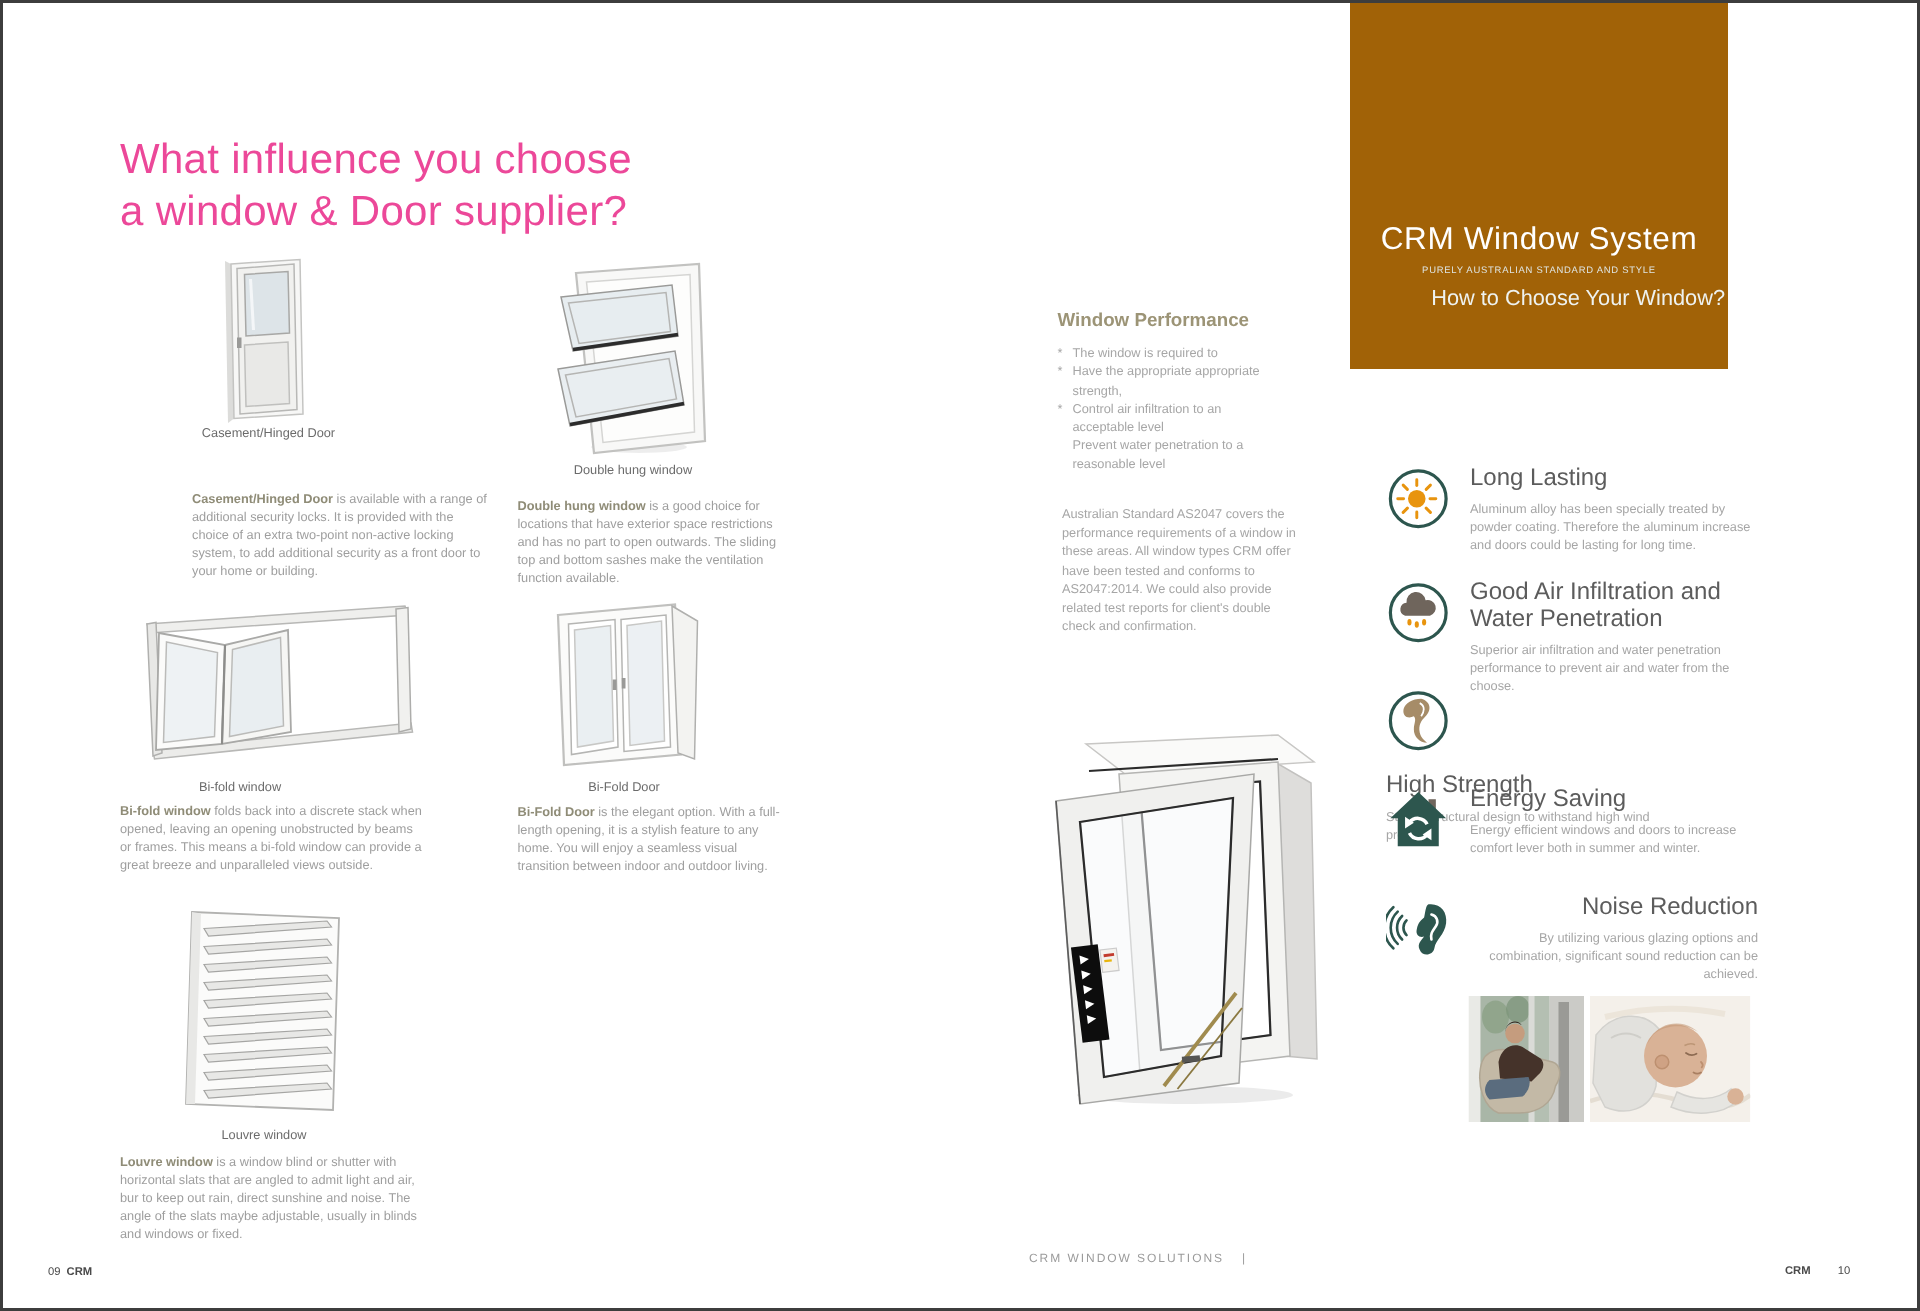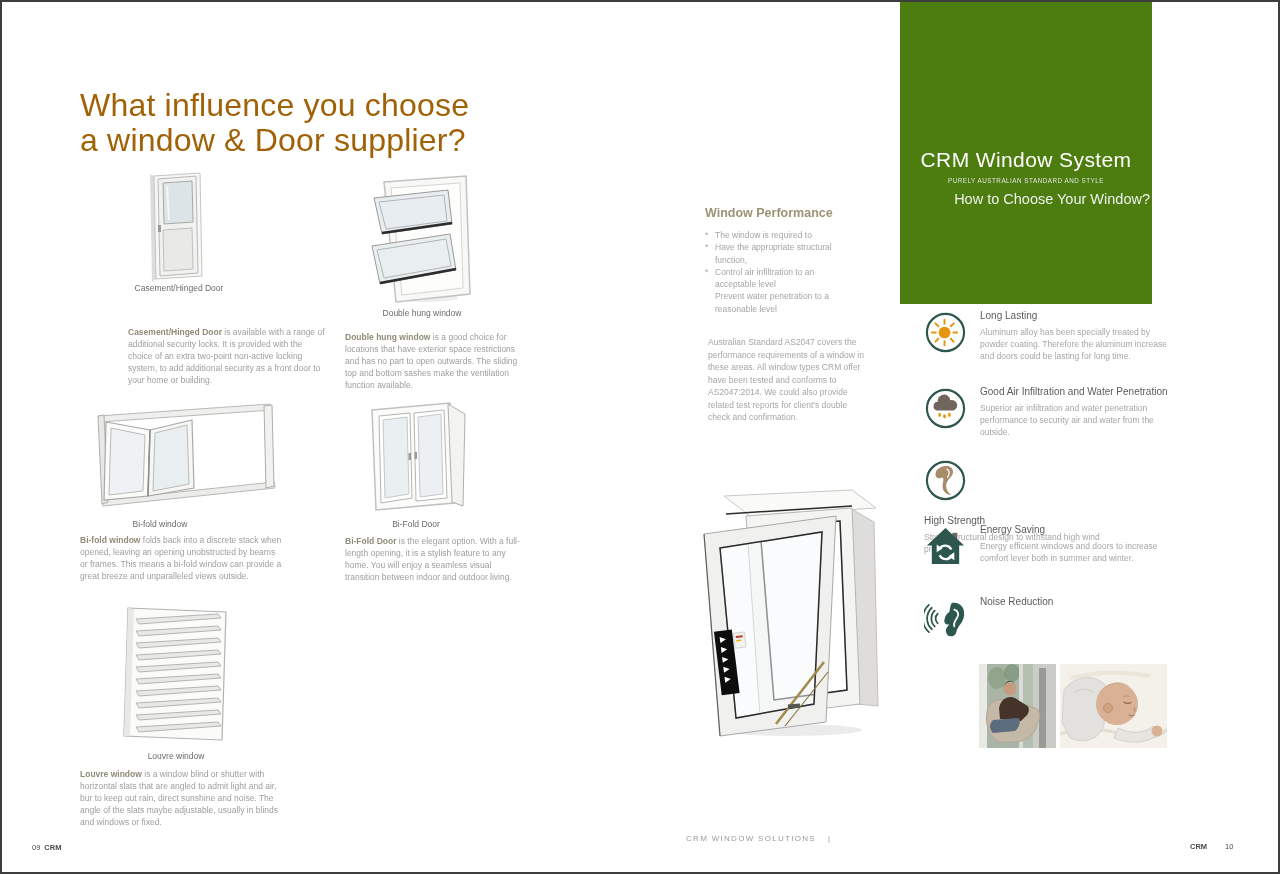--- a/index.html
+++ b/index.html
@@ -4,21 +4,21 @@
 <style>
   * { margin:0; padding:0; box-sizing:border-box; }
   html,body { background:#888; }
   .page {
     position:relative; width:1280px; height:874px; background:#ffffff;
     border:2px solid #3d3d3d; overflow:hidden;
     font-family:"Liberation Sans", sans-serif;
   }
   
   .title { position:absolute; left:78px; top:86px; width:430px;
-    font-size:32px; line-height:35px; font-weight:500; color:#a16207; letter-spacing:.2px; }
+    font-size:28px; line-height:35px; font-weight:500; color:#ec4899; letter-spacing:.2px; }
   
   .prod-img { position:absolute; }
   .caption { position:absolute; font-size:8.5px; color:#6b6b6b; text-align:center; }
   .para { position:absolute; font-size:8.5px; line-height:12px; color:#9e9e9e; }
   .lead { font-weight:bold; color:#8f8c77; }
   #img-casement  { left:122px; top:168px; }
   #cap-casement  { left:92px;  top:281px; width:170px; }
   #para-casement { left:78px;  top:324px; width:200px;margin-left:48px; }
   #img-doublehung  { left:362px; top:170px; }
   #cap-doublehung  { left:345px; top:306px; width:150px; }
@@ -35,28 +35,28 @@
   
   #perf-heading { position:absolute; left:703px; top:204px; font-size:12.5px; font-weight:bold; color:#9c9476; }
   #perf-bullets { position:absolute; left:703px; top:227px; width:158px; }
   .bullet-row { display:flex; font-size:8.5px; line-height:12.3px; color:#a6a6a6; }
   .bullet-marker { width:10px; flex:0 0 10px; }
   .bullet-text { width:140px; }
   #perf-para { position:absolute; left:706px; top:334px; width:158px;
     font-size:8.5px; line-height:12.5px; color:#a6a6a6; }
   #img-awning { position:absolute; left:688px; top:462px; }
   
-  #banner { position:absolute; left:898px; top:0; width:252px; height:302px; background:#4d7c0f; }
+  #banner { position:absolute; left:898px; top:0; width:252px; height:244px; background:#a16207; }
   .banner-title { margin-top:146px; text-align:center; font-size:21px; color:#ffffff; letter-spacing:.4px; }
   .banner-sub { margin-top:5px; text-align:center; font-size:6.3px; color:#dfe5e3; letter-spacing:.5px; }
   .banner-tag { margin-top:7px; text-align:right; padding-right:2px; font-size:14.5px; color:#eef2f0; }
   
   .feature { position:absolute; left:922px; width:248px; display:flex; gap:13px; }
   .feature .ficon { flex:0 0 43px; margin-top:1px; }
-  .ftitle { font-size:10px; color:#5c5c5c; }
+  .ftitle { font-size:16px; color:#5c5c5c; }
   .fdesc { margin-top:5px; font-size:8.5px; line-height:12px; color:#a6a6a6; width:192px; }
   #feat1 { top:308px; } #feat2 { top:384px; } #feat3 { top:456px;flex-direction:column; }
   #feat4 { top:522px; } #feat5 { top:594px;text-align:right; }
   .photo { position:absolute; top:662px; height:84px; overflow:hidden; }
   #photo1 { left:977px; width:77px; }
   #photo2 { left:1058px; width:107px; }
   
   .footer-left { position:absolute; left:30px; top:841px; display:flex; gap:4px;
     font-size:7.5px; color:#4a4a4a; }
   .footer-left .brand, .footer-right .brand { font-weight:bold;text-align:right; }
@@ -157,21 +157,21 @@
   <p class="para" id="para-louvre"><span class="lead">Louvre window</span><span> is a window blind or shutter with horizontal slats that are angled to admit light and air, bur to keep out rain, direct sunshine and noise. The angle of the slats maybe adjustable, usually in blinds and windows or fixed.</span></p>
 
   <div id="perf-heading">Window Performance</div>
   <div id="perf-bullets">
     <div class="bullet-row">
       <span class="bullet-marker">*</span>
       <span class="bullet-text">The window is required to</span>
     </div>
     <div class="bullet-row">
       <span class="bullet-marker">*</span>
-      <span class="bullet-text">Have the appropriate structural function,</span>
+      <span class="bullet-text">Have the appropriate appropriate strength,</span>
     </div>
     <div class="bullet-row">
       <span class="bullet-marker">*</span>
       <span class="bullet-text">Control air infiltration to an acceptable level</span>
     </div>
     <div class="bullet-row">
       <span class="bullet-marker"></span>
       <span class="bullet-text">Prevent water penetration to a reasonable level</span>
     </div>
   </div>
@@ -240,21 +240,21 @@
       <svg width="43" height="43" viewBox="0 0 44 44">
         <circle cx="22" cy="22" r="19" fill="none" stroke="#2d564e" stroke-width="2.2"></circle>
         <path d="M13,24 a4.5,4.5 0 0 1 1,-8.8 A6.5,6.5 0 0 1 27,13.5 a4.8,4.8 0 0 1 3,10.5 L13,24 Z" fill="#6f655c"></path>
         <ellipse cx="16" cy="28.5" rx="1.4" ry="2.2" fill="#e8940e"></ellipse>
         <ellipse cx="21" cy="30" rx="1.4" ry="2.2" fill="#e8940e"></ellipse>
         <ellipse cx="26" cy="28.5" rx="1.4" ry="2.2" fill="#e8940e"></ellipse>
       </svg>
     </div>
     <div>
       <div class="ftitle">Good Air Infiltration and Water Penetration</div>
-      <div class="fdesc">Superior air infiltration and water penetration performance to security air and water from the outside.</div>
+      <div class="fdesc">Superior air infiltration and water penetration performance to prevent air and water from the choose.</div>
     </div>
   </div>
 
   <div class="feature" id="feat3">
     <div class="ficon">
       <svg width="43" height="43" viewBox="0 0 44 44">
         <circle cx="22" cy="22" r="19" fill="none" stroke="#2d564e" stroke-width="2.2"></circle>
         <path d="M24,7 C31,9 31,15 27,19 C24,22 22,25 23,30 C24,34 26,35 28,37 C23,37 19,33 19,28 C19,24 21,21 19,19 C15,21 11,19 12,14 C13,10 18,7 24,7 Z" fill="#a68c68"></path>
         <path d="M23,10 C27,12 26,16 24,19" fill="none" stroke="#ffffff" stroke-width="1.2"></path>
       </svg>
@@ -290,20 +290,21 @@
           <path d="M11,14 A11,11 0 0 0 11,30"></path>
           <path d="M8,11 A15,15 0 0 0 8,33"></path>
           <path d="M5,8 A19,19 0 0 0 5,36"></path>
         </g>
         <path d="M29,6 C37,5 42,11 41,19 C40,27 34,30 33,36 C32,41 25,42 23,37 C21,33 24,31 26,28 C23,29 20,27 21,23 C22,18 24,17 26,15 C27,11 27,7 29,6 Z" fill="#2d564e"></path>
         <path d="M31,13 C35,14 36,18 34,21 C32,24 30,26 31,30" fill="none" stroke="#ffffff" stroke-width="1.8" stroke-linecap="round"></path>
       </svg>
     </div>
     <div>
       <div class="ftitle">Noise Reduction</div>
+      <div class="fdesc">By utilizing various glazing options and combination, significant sound reduction can be achieved.</div>
     </div>
   </div>
 
   <div class="photo" id="photo1">
     <svg width="77" height="84" viewBox="0 0 77 84">
       <rect width="77" height="84" fill="#dfe0dc"></rect>
       <rect x="0" y="0" width="8" height="84" fill="#e9eae6"></rect>
       <rect x="8" y="0" width="34" height="84" fill="#a9b6a7"></rect>
       <ellipse cx="18" cy="14" rx="9" ry="11" fill="#8ba186" opacity="0.8"></ellipse>
       <ellipse cx="33" cy="9" rx="8" ry="9" fill="#7b9378" opacity="0.7"></ellipse>

